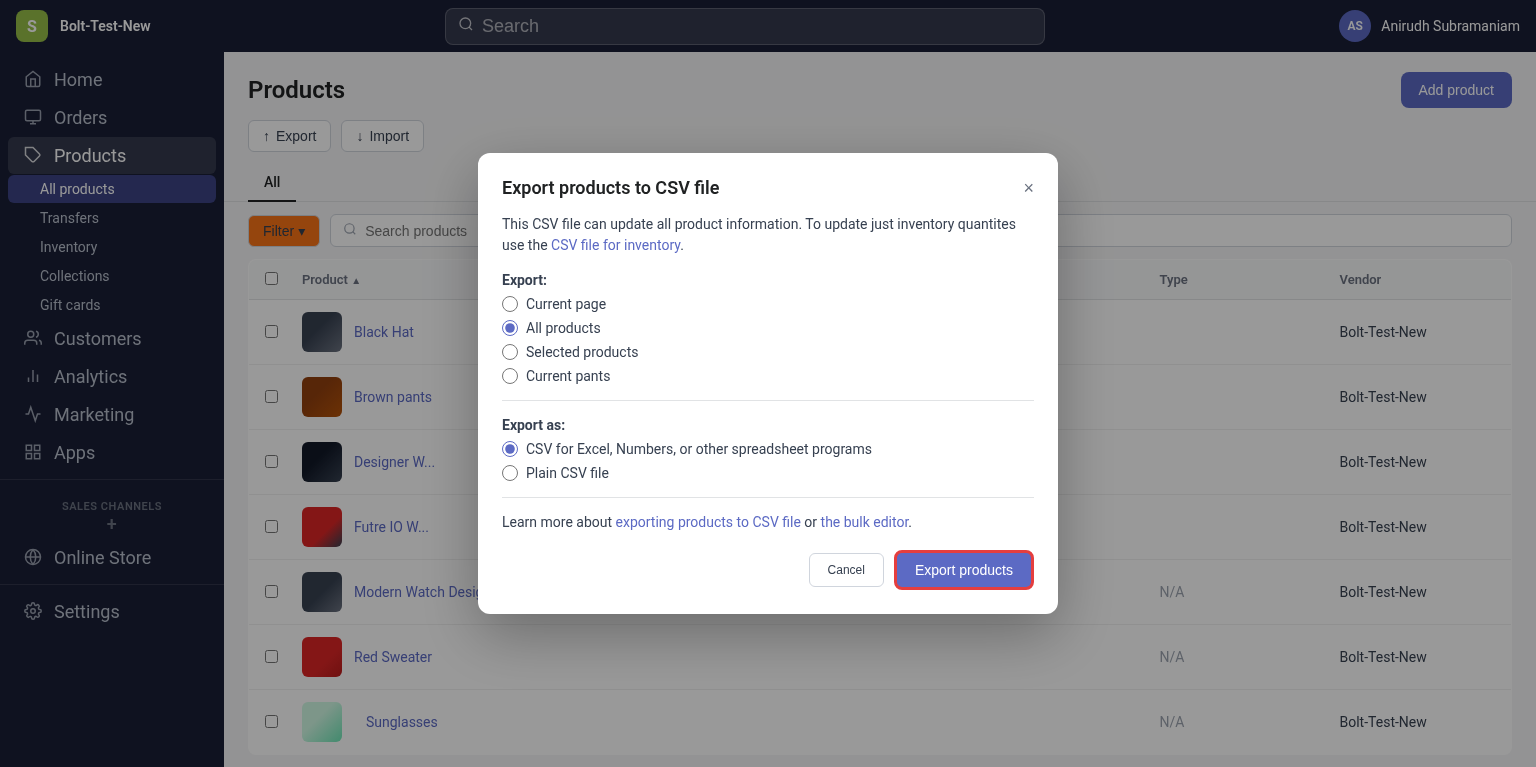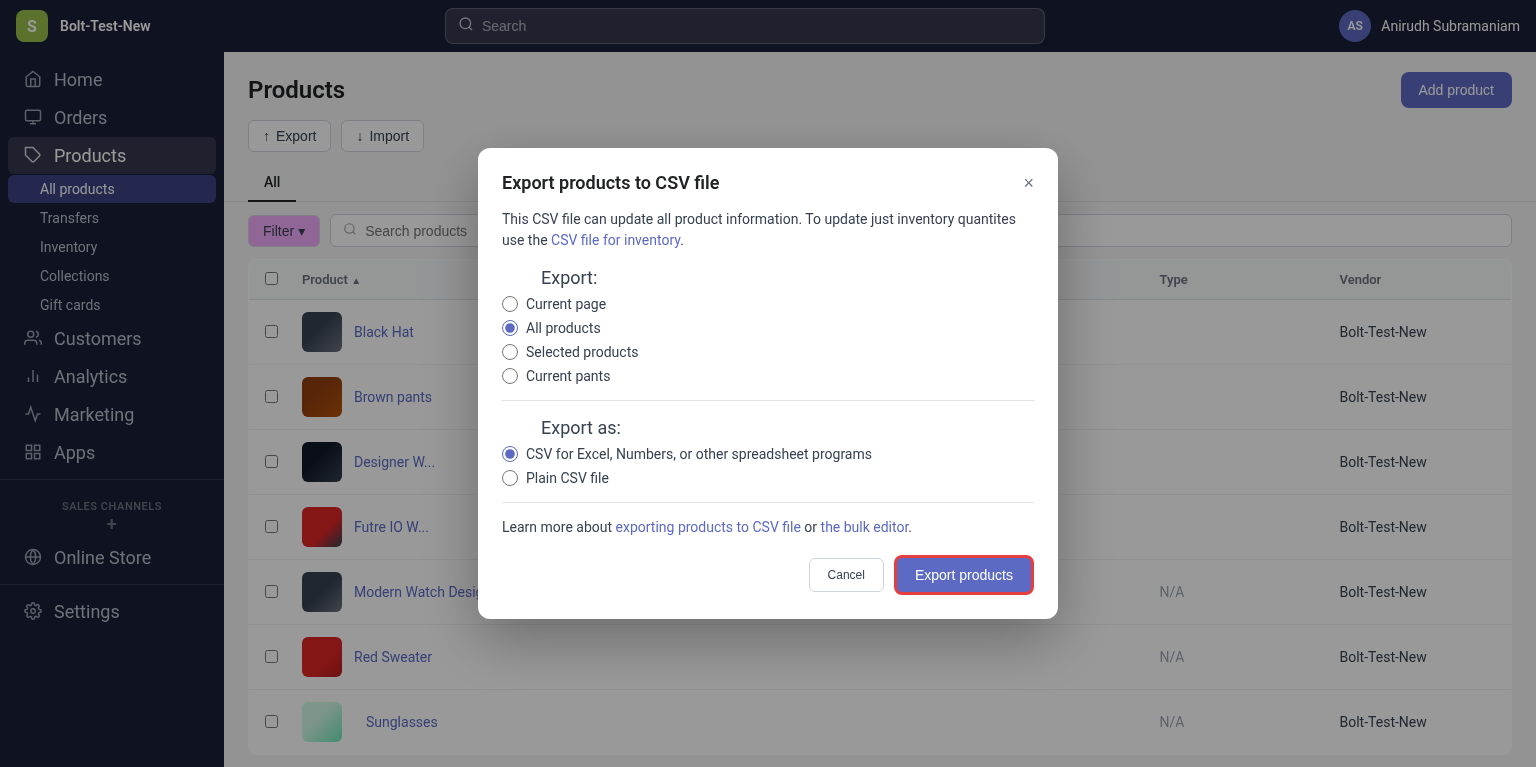--- a/index.html
+++ b/index.html
@@ -39,21 +39,21 @@
       display: flex;
       align-items: center;
       gap: 8px;
       margin: 0 auto;
     }
     .search-bar input {
       background: transparent;
       border: none;
       outline: none;
       color: #bef264;
-      font-size: 14px;
+      font-size: 18px;
       width: 100%;
     }
     .search-bar input::placeholder { color: rgba(255,255,255,0.6); }
     .search-icon-svg { color: rgba(255,255,255,0.7); }
     .user-area {
       display: flex;
       align-items: center;
       gap: 10px;
       margin-left: auto;
     }
@@ -177,21 +177,21 @@
       margin-bottom: -1px;
     }
     .tab.active { color: #202223; border-bottom-color: #202223; font-weight: 500; }
     .filter-bar {
       padding: 12px 24px;
       display: flex;
       align-items: center;
       gap: 10px;
     }
     .filter-btn {
-      background: #f0abfc;
+      background: #f97316;
       border: 1px solid #d0d5dd;
       border-radius: 6px;
       padding: 7px 14px;
       font-size: 14px;
       cursor: pointer;
       display: flex;
       align-items: center;
       gap: 4px;
       color: #374151;
     }
@@ -263,25 +263,24 @@
       line-height: 1;
     }
     .modal-desc {
       font-size: 14px;
       color: #374151;
       margin-bottom: 16px;
       line-height: 1.5;
     }
     .modal-link { color: #5c6ac4; cursor: pointer; }
     .modal-section-label {
-      font-size: 18px;
-      color: #374151;
-      font-weight: 400;
+      font-size: 14px;
+      color: #374151;
+      font-weight: 700;
       margin-bottom: 8px;
-      margin-left: 39px;
     }
     .radio-group {
       display: flex;
       flex-direction: column;
       gap: 8px;
       margin-bottom: 16px;
     }
     .radio-item {
       display: flex;
       align-items: center;

